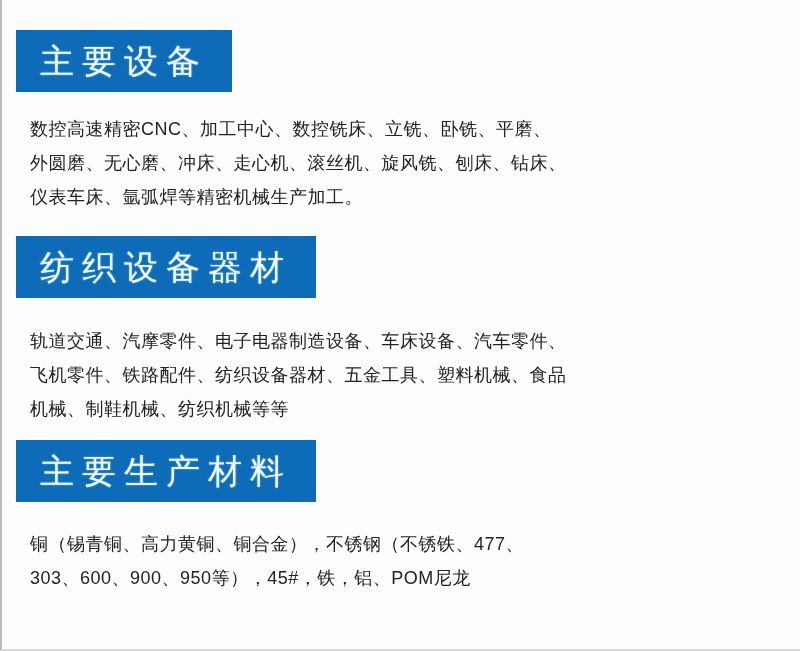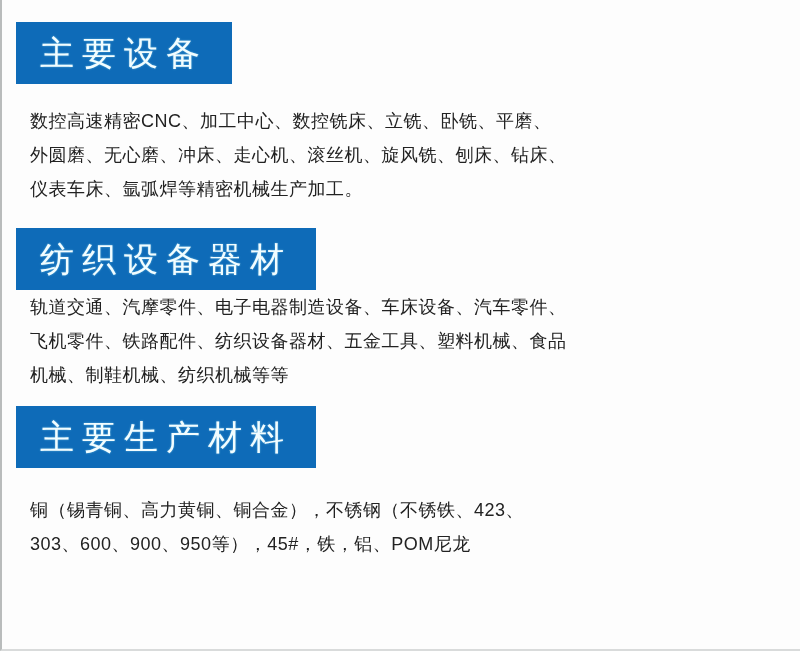--- a/index.html
+++ b/index.html
@@ -8,21 +8,21 @@
     background: #ffffff;
     font-family: "Liberation Sans", "DejaVu Sans", sans-serif;
   }
   .page {
     position: relative;
     width: 800px; height: 651px;
     box-sizing: border-box;
     background: var(--bg, #fdfdfd);
     border-left: 2px solid #b9bcbc;
     border-bottom: 2px solid #d9dbdb;
-    padding-top: 22px;
+    padding-top: 30px;
     overflow: hidden;
   }
   .banner {
     display: inline-block;
     margin-left: 14px;
     background: var(--accent, #0e6bb8);
     color: var(--heading-color, #f2fdff);
     font-size: 34px;
     line-height: 62px;
     height: 62px;
@@ -35,21 +35,21 @@
   .banner-row { line-height: 0; }
   .para {
     margin: 20px 22px 0 28px;
     color: var(--body-color, #222222);
     font-size: 18px;
     line-height: 34px;
     letter-spacing: 0.5px;
   }
   .para .line { white-space: nowrap; }
   .s2 .banner { margin-top: 22px; }
-  .s2 .para  { margin-top: 0; }
+  .s2 .para  { margin-top: 26px; }
   .s3 .banner { margin-top: 14px; }
   .s3 .para  { margin-top: 25px; }
 </style>
 </head>
 <body>
 
 <div class="page">
 
   <section class="section s1">
     <div class="banner-row">
@@ -77,18 +77,18 @@
     </div>
   </section>
 
   <section class="section s3">
     <div class="banner-row">
       <div class="banner">
         <span>主要生产材料</span>
       </div>
     </div>
     <div class="para">
-      <div class="line">铜（锡青铜、高力黄铜、铜合金），不锈钢（不锈铁、423、</div>
+      <div class="line">铜（锡青铜、高力黄铜、铜合金），不锈钢（不锈铁、477、</div>
       <div class="line">303、600、900、950等），45#，铁，铝、POM尼龙</div>
     </div>
   </section>
 
 </div>
 
 </body></html>

